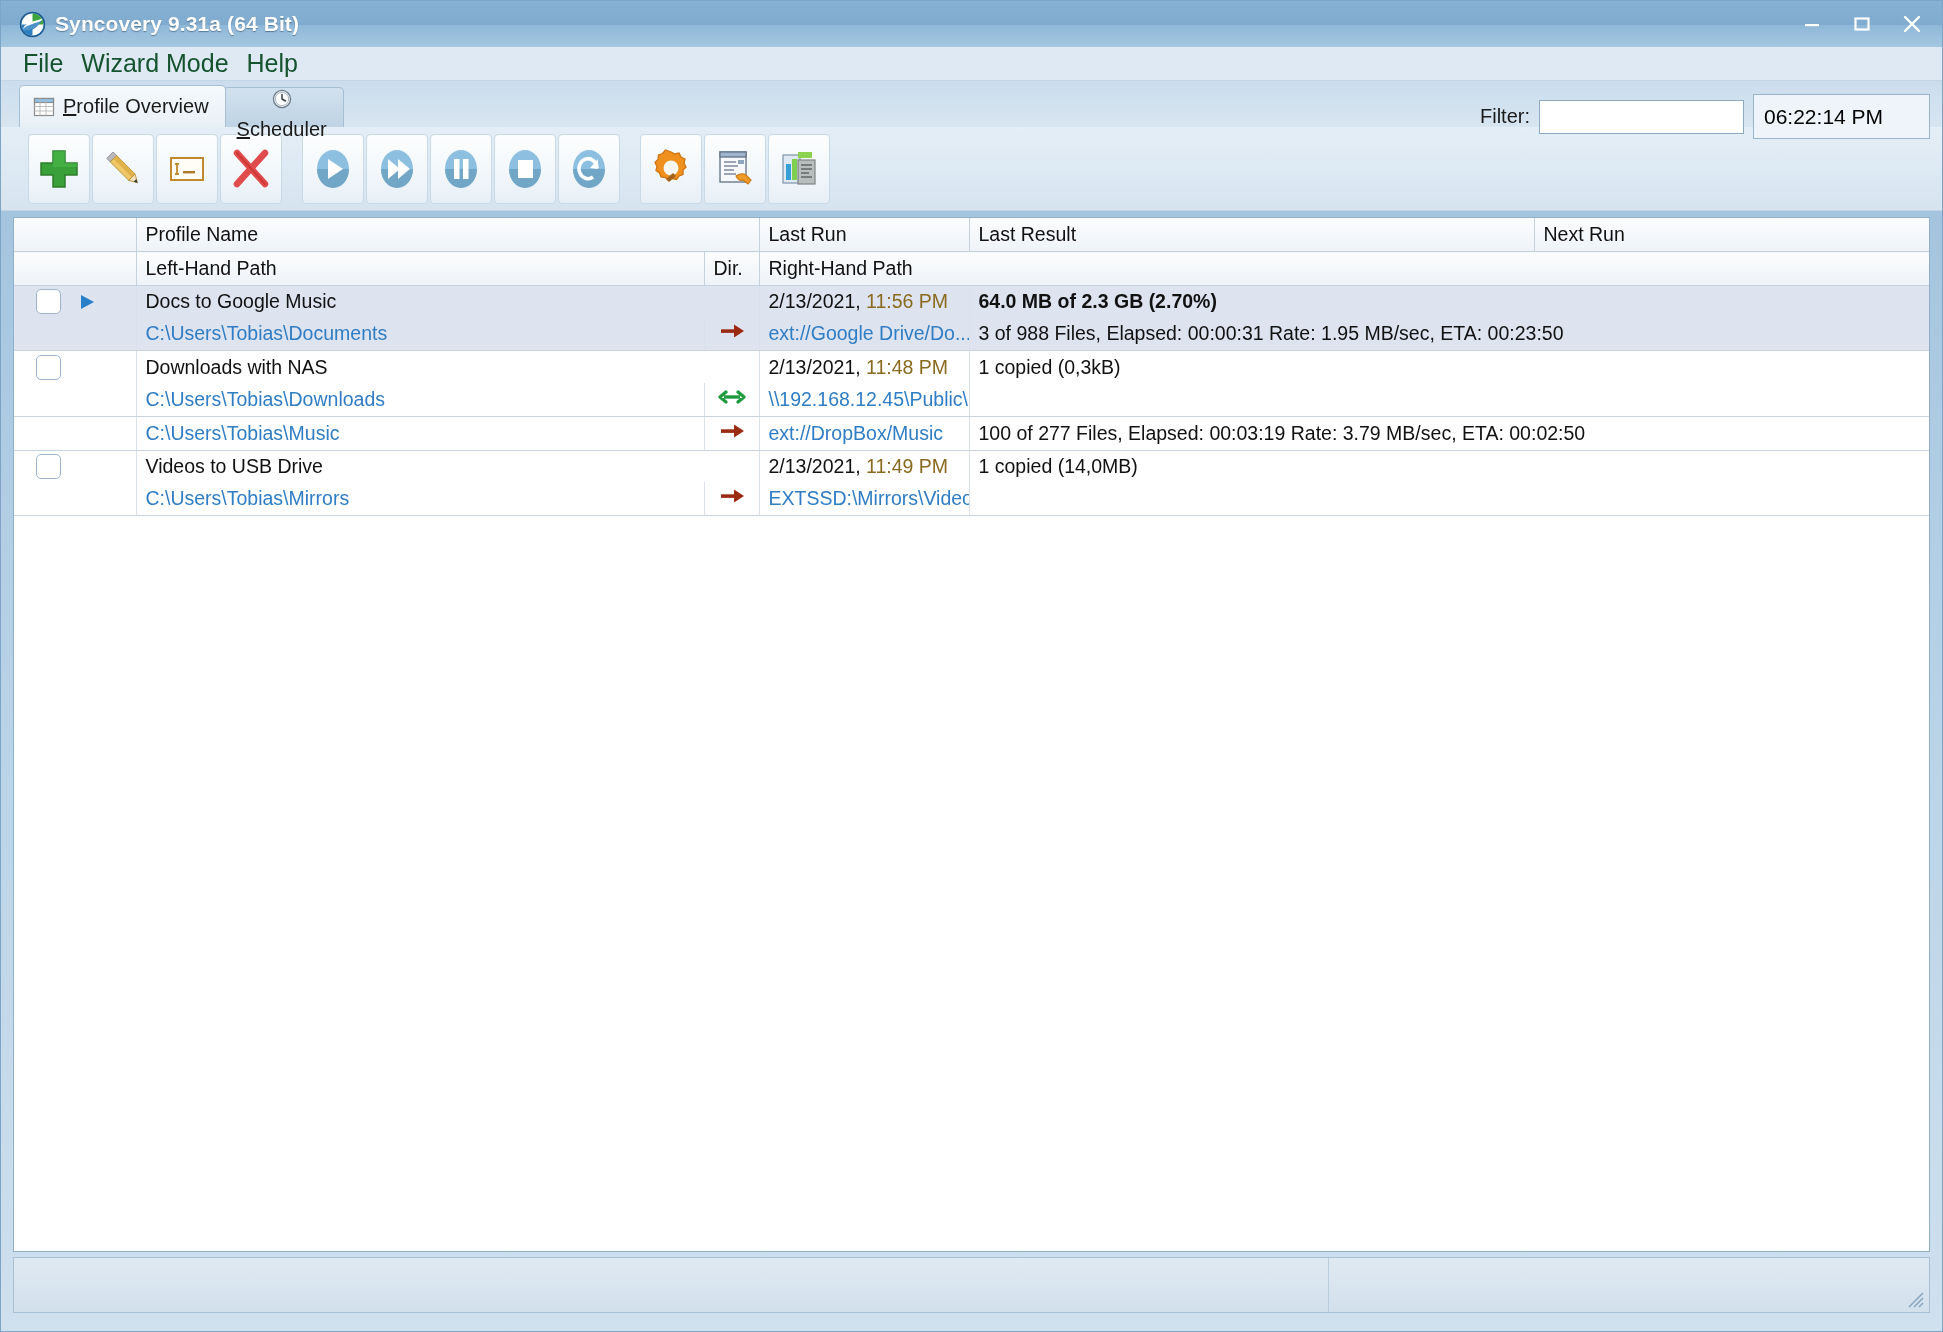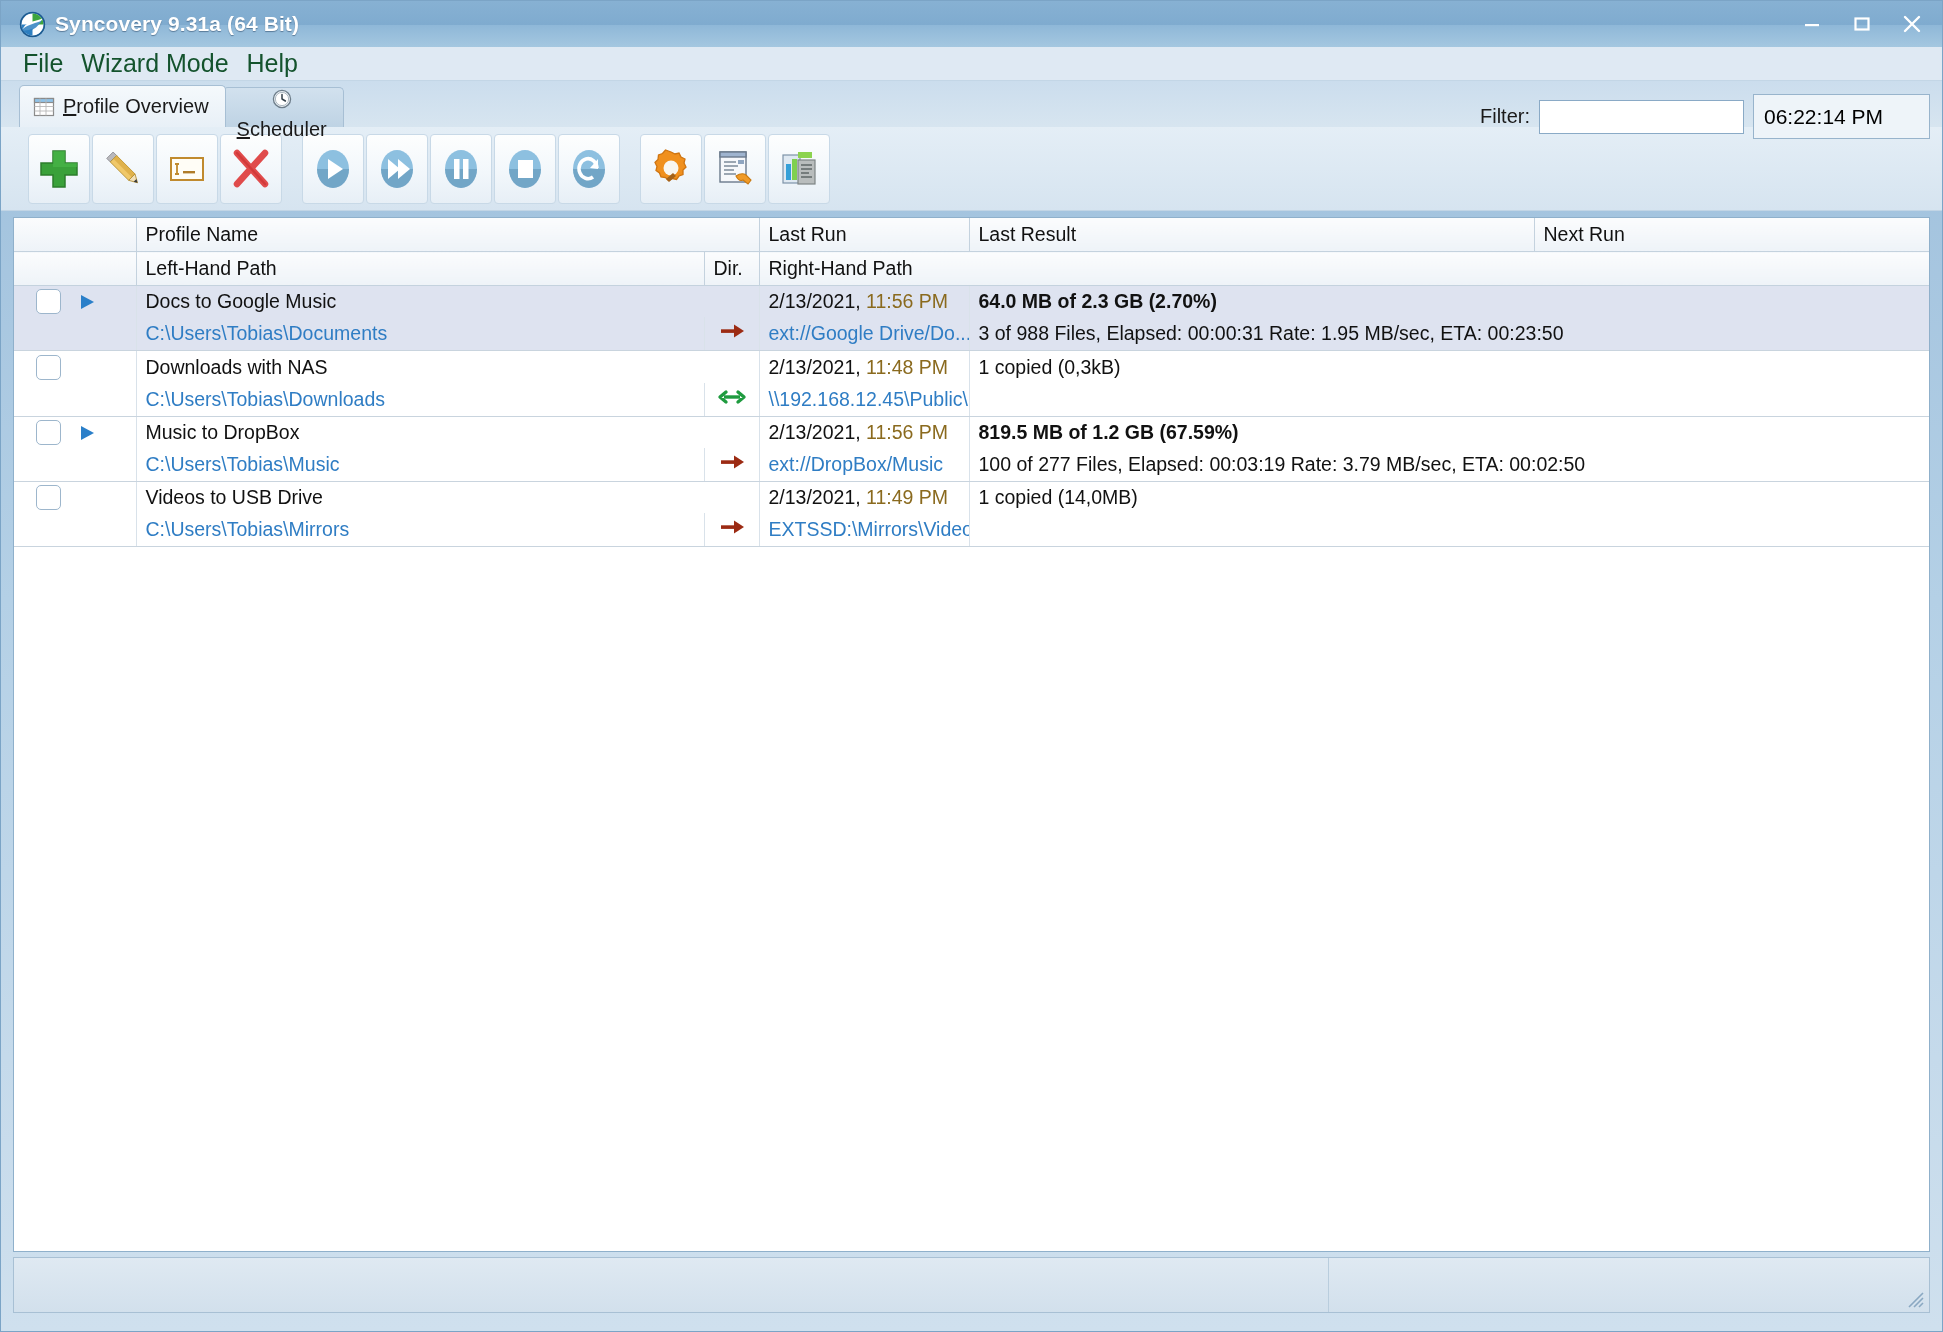--- a/index.html
+++ b/index.html
@@ -447,28 +447,20 @@
           <tr class="row-bottom">
             <td></td>
             <td><span class="path">C:\Users\Tobias\Downloads</span></td>
             <td class="arrow-cell"><svg width="30" height="22" viewBox="0 0 30 22">
                 <path d="M9 6 L3 11 L9 16 M21 6 L27 11 L21 16" fill="none" stroke="#1f9b3f" stroke-width="3.4" stroke-linecap="round" stroke-linejoin="round"></path>
                 <rect x="7" y="9.3" width="16" height="3.4" fill="#1f9b3f"></rect>
               </svg></td>
             <td><span class="path">\\192.168.12.45\Public\Downloads</span></td>
             <td colspan="2" class="no-right"><span></span></td>
           </tr>
-          <tr>
-            <td style="padding-left:22px"><span class="chk"></span><svg class="playtri" width="20" height="20" viewBox="0 0 20 20">
-                <path d="M4 3 L17 10 L4 17 Z" fill="#2a7fc9"></path>
-              </svg></td>
-            <td colspan="2"><span>Music to DropBox</span></td>
-            <td>2/13/2021, <span class="time-accent">11:56 PM</span></td>
-            <td colspan="2" class="no-right"><span class="bold">819.5 MB of 1.2 GB (67.59%)</span></td>
-          </tr>
           <tr class="row-bottom">
             <td></td>
             <td><span class="path">C:\Users\Tobias\Music</span></td>
             <td class="arrow-cell"><svg width="30" height="22" viewBox="0 0 30 22">
                 <rect x="4" y="9.3" width="16" height="3.6" fill="#9c2b13"></rect>
                 <path d="M17 4.5 L27 11 L17 17.5 Z" fill="#9c2b13"></path>
               </svg></td>
             <td><span class="path">ext://DropBox/Music</span></td>
             <td colspan="2" class="no-right"><span>100 of 277 Files, Elapsed: 00:03:19  Rate: 3.79 MB/sec, ETA: 00:02:50</span></td>
           </tr>

